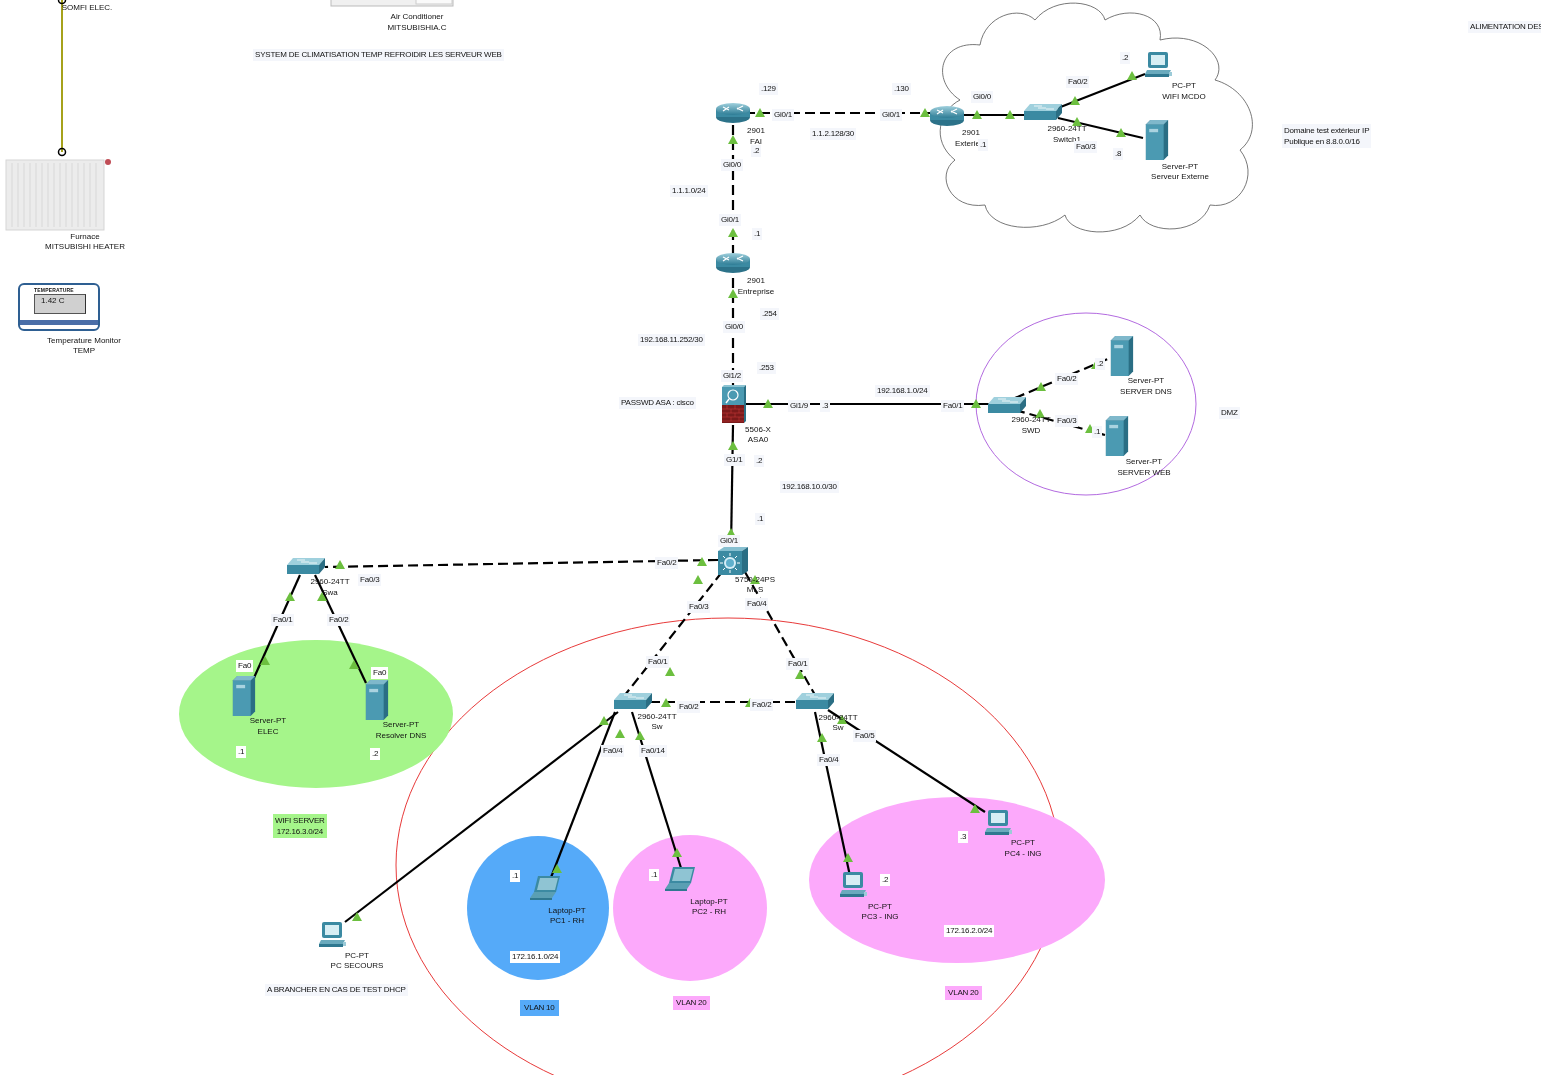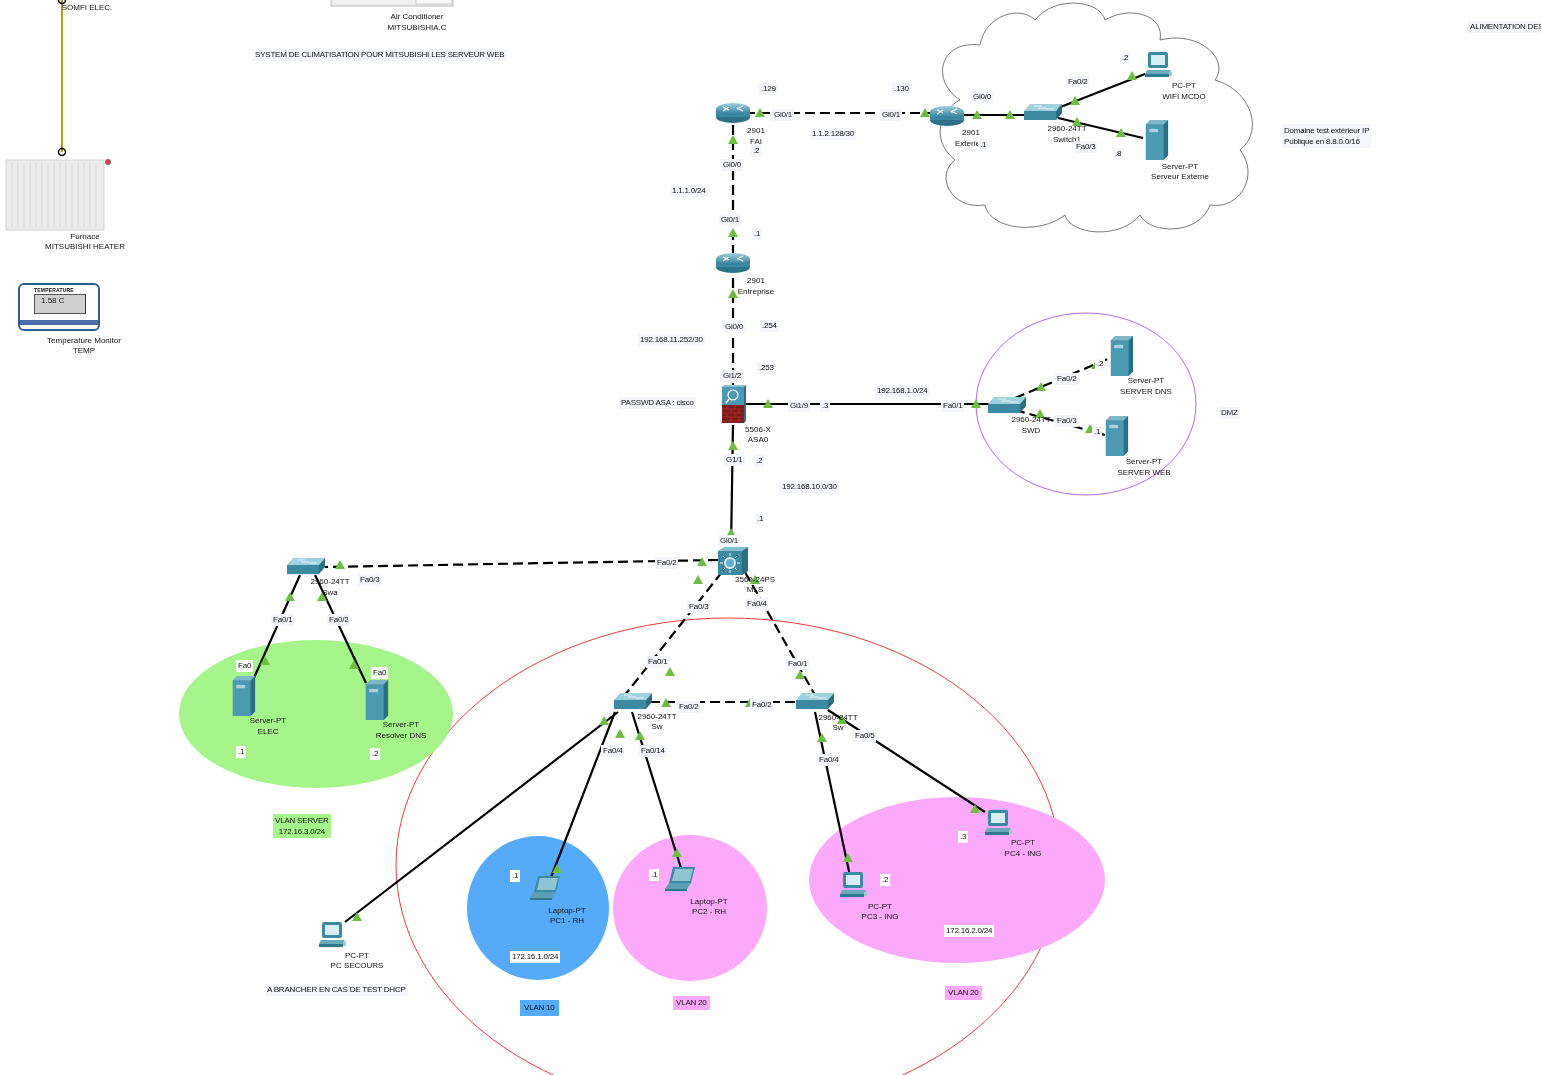--- a/index.html
+++ b/index.html
@@ -208,21 +208,21 @@
   <use href="#pc" x="1143" y="52" width="30" height="28"></use>
   <use href="#pc" x="317" y="922" width="30" height="28"></use>
   <use href="#pc" x="838" y="872" width="30" height="28"></use>
   <use href="#pc" x="983" y="810" width="30" height="28"></use>
   <use href="#laptop" x="530" y="876" width="32" height="24"></use>
   <use href="#laptop" x="665" y="867" width="32" height="24"></use>
 </svg>
 
 <div class="tempbox">
   <span class="ttl">TEMPERATURE</span>
-  <span class="scr">1.58 C</span>
+  <span class="scr">1.42 C</span>
   <span class="band"></span>
 </div>
 
 <div class="devname" style="left:63px;top:3px">SOMFI ELEC.</div>
 <div class="devname" style="left:393px;top:12px">Air Conditioner</div>
 <div class="devname" style="left:393px;top:23px">MITSUBISHIA.C</div>
 <div class="devname" style="left:61px;top:232px">Furnace</div>
 <div class="devname" style="left:61px;top:242px">MITSUBISHI HEATER</div>
 <div class="devname" style="left:60px;top:336px">Temperature Monitor</div>
 <div class="devname" style="left:60px;top:346px">TEMP</div>
@@ -240,21 +240,21 @@
 <div class="devname" style="left:732px;top:276px">2901</div>
 <div class="devname" style="left:732px;top:287px">Entreprise</div>
 <div class="devname" style="left:734px;top:425px">5506-X</div>
 <div class="devname" style="left:734px;top:435px">ASA0</div>
 <div class="devname" style="left:1007px;top:415px">2960-24TT</div>
 <div class="devname" style="left:1007px;top:426px">SWD</div>
 <div class="devname" style="left:1122px;top:376px">Server-PT</div>
 <div class="devname" style="left:1122px;top:387px">SERVER DNS</div>
 <div class="devname" style="left:1120px;top:457px">Server-PT</div>
 <div class="devname" style="left:1120px;top:468px">SERVER WEB</div>
-<div class="devname" style="left:731px;top:575px">3560-24PS</div>
+<div class="devname" style="left:731px;top:575px">5750-24PS</div>
 <div class="devname" style="left:731px;top:585px">MLS</div>
 <div class="devname" style="left:306px;top:577px">2960-24TT</div>
 <div class="devname" style="left:306px;top:588px">Swa</div>
 <div class="devname" style="left:244px;top:716px">Server-PT</div>
 <div class="devname" style="left:244px;top:727px">ELEC</div>
 <div class="devname" style="left:377px;top:720px">Server-PT</div>
 <div class="devname" style="left:377px;top:731px">Resolver DNS</div>
 <div class="devname" style="left:633px;top:712px">2960-24TT</div>
 <div class="devname" style="left:633px;top:722px">Sw</div>
 <div class="devname" style="left:814px;top:713px">2960-24TT</div>
@@ -263,31 +263,31 @@
 <div class="devname" style="left:333px;top:961px">PC SECOURS</div>
 <div class="devname" style="left:543px;top:906px">Laptop-PT</div>
 <div class="devname" style="left:543px;top:916px">PC1 - RH</div>
 <div class="devname" style="left:685px;top:897px">Laptop-PT</div>
 <div class="devname" style="left:685px;top:907px">PC2 - RH</div>
 <div class="devname" style="left:856px;top:902px">PC-PT</div>
 <div class="devname" style="left:856px;top:912px">PC3 - ING</div>
 <div class="devname" style="left:999px;top:838px">PC-PT</div>
 <div class="devname" style="left:999px;top:849px">PC4 - ING</div>
 
-<div class="lbl" style="left:253px;top:49px">SYSTEM DE CLIMATISATION POUR MITSUBISHI LES SERVEUR WEB</div>
+<div class="lbl" style="left:253px;top:49px">SYSTEM DE CLIMATISATION TEMP REFROIDIR LES SERVEUR WEB</div>
 <div class="lbl" style="left:1468px;top:21px">ALIMENTATION DES</div>
 <div class="lbl" style="left:1282px;top:124px;line-height:11px">
   <span>Domaine test extérieur IP</span><br>
   <span>Publique en 8.8.0.0/16</span>
 </div>
 <div class="lbl" style="left:619px;top:397px">PASSWD ASA : cisco</div>
 <div class="lbl" style="left:1219px;top:407px">DMZ</div>
 <div class="lbl" style="left:265px;top:984px">A BRANCHER EN CAS DE TEST DHCP</div>
 <div class="lbl green" style="left:273px;top:814px;line-height:11px">
-  <span>VLAN SERVER</span><br>
+  <span>WIFI SERVER</span><br>
   <span>172.16.3.0/24</span>
 </div>
 <div class="lbl blue" style="left:520px;top:1000px;padding:3px 4px">VLAN 10</div>
 <div class="lbl pink" style="left:673px;top:996px;padding:2px 3px">VLAN 20</div>
 <div class="lbl pink" style="left:945px;top:986px;padding:2px 3px">VLAN 20</div>
 
 <div class="lbl" style="left:759px;top:83px">.129</div>
 <div class="lbl" style="left:772px;top:109px">Gi0/1</div>
 <div class="lbl" style="left:810px;top:128px">1.1.2.128/30</div>
 <div class="lbl" style="left:892px;top:83px">.130</div>
@@ -296,21 +296,21 @@
 <div class="lbl" style="left:978px;top:139px">.1</div>
 <div class="lbl" style="left:1066px;top:76px">Fa0/2</div>
 <div class="lbl" style="left:1074px;top:141px">Fa0/3</div>
 <div class="lbl" style="left:1120px;top:52px">.2</div>
 <div class="lbl" style="left:1113px;top:148px">.8</div>
 <div class="lbl" style="left:751px;top:145px">.2</div>
 <div class="lbl" style="left:721px;top:159px">Gi0/0</div>
 <div class="lbl" style="left:670px;top:185px">1.1.1.0/24</div>
 <div class="lbl" style="left:719px;top:214px">Gi0/1</div>
 <div class="lbl" style="left:752px;top:228px">.1</div>
-<div class="lbl" style="left:760px;top:320px">.254</div>
+<div class="lbl" style="left:760px;top:308px">.254</div>
 <div class="lbl" style="left:723px;top:321px">Gi0/0</div>
 <div class="lbl" style="left:638px;top:334px">192.168.11.252/30</div>
 <div class="lbl" style="left:757px;top:362px">.253</div>
 <div class="lbl" style="left:721px;top:370px">Gi1/2</div>
 <div class="lbl" style="left:788px;top:400px">Gi1/9</div>
 <div class="lbl" style="left:820px;top:400px">.3</div>
 <div class="lbl" style="left:875px;top:385px">192.168.1.0/24</div>
 <div class="lbl" style="left:941px;top:400px">Fa0/1</div>
 <div class="lbl" style="left:1055px;top:373px">Fa0/2</div>
 <div class="lbl" style="left:1055px;top:415px">Fa0/3</div>

